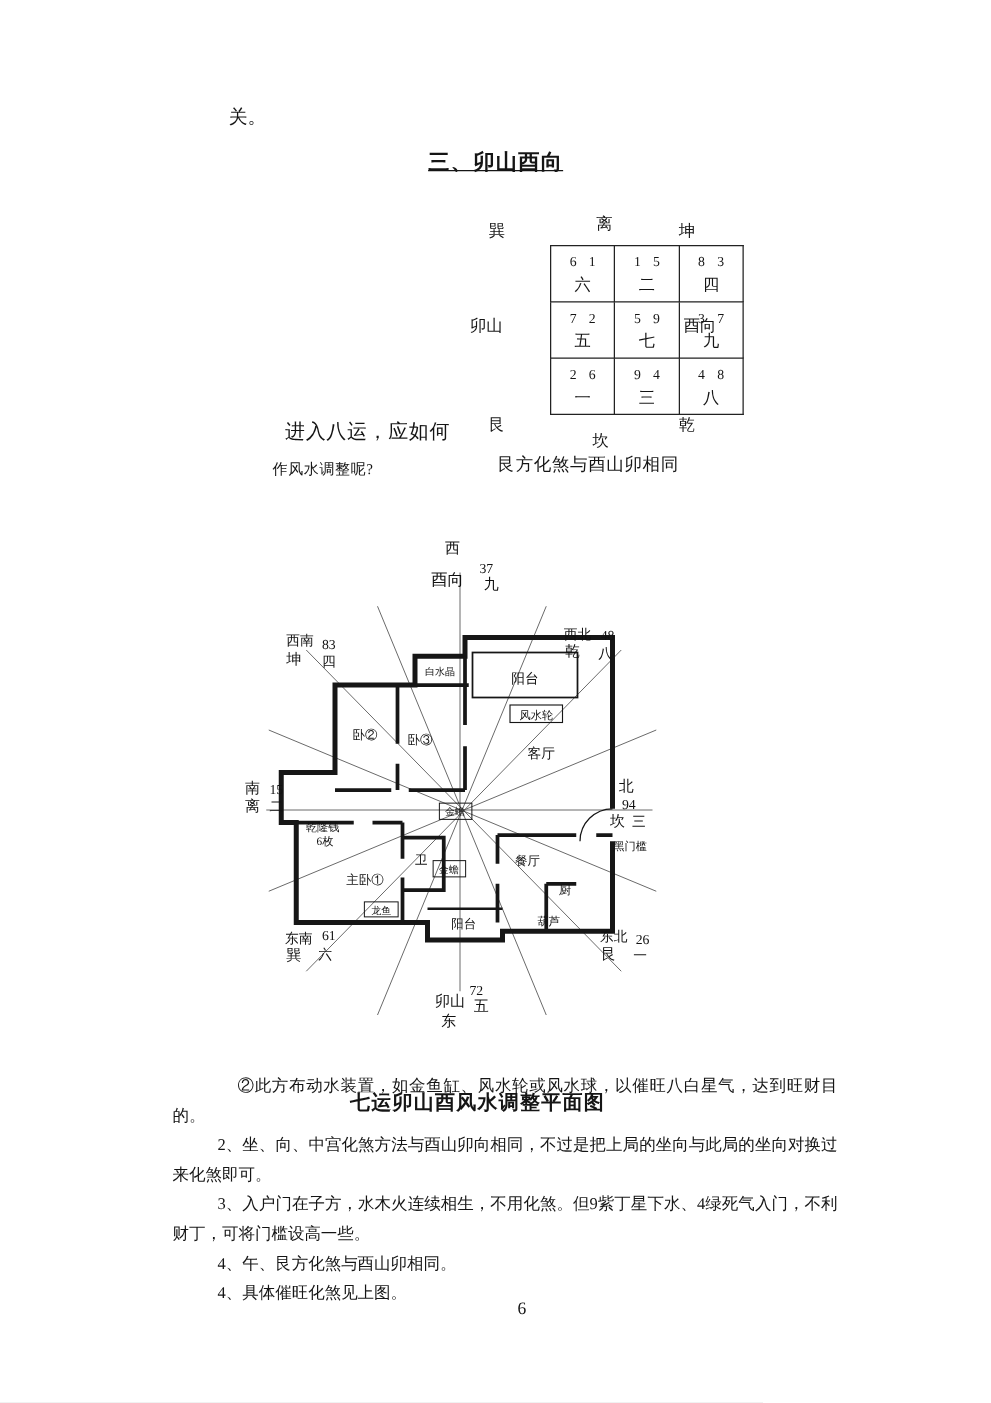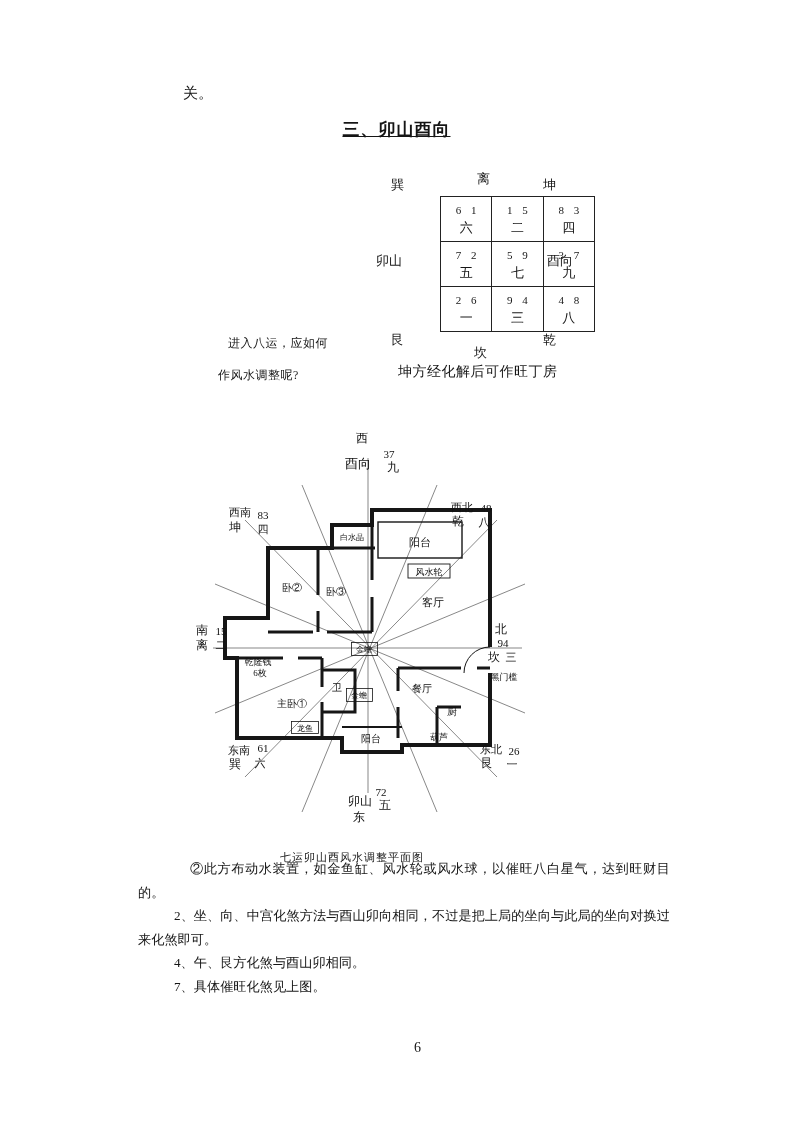--- a/index.html
+++ b/index.html
@@ -29,28 +29,28 @@
   .t-xun{left:16px;top:8px;}
   .t-li{left:102px;top:2px;}
   .t-kun{left:168px;top:8px;}
   .t-maoshan{left:1px;top:84px;}
   .t-youxiang{left:172px;top:84px;}
   .t-gen{left:16px;top:163px;}
   .t-kan{left:99px;top:176px;}
   .t-qian{left:168px;top:163px;}
   .star-caption{left:398px;top:363px;font-size:14px;letter-spacing:0.5px;}
 
-  .q1{left:228px;top:335px;font-size:12px;letter-spacing:0.5px;}
+  .q1{left:228px;top:335px;font-size:16px;letter-spacing:0.5px;}
   .q2{left:218px;top:367px;font-size:12px;letter-spacing:0.5px;}
 
   
   .plan{left:165px;top:425px;width:420px;height:410px;}
   .plan svg{display:block;}
   .plan text{font-family:"Liberation Serif","DejaVu Serif",serif;fill:#111;}
-  .plan-caption{left:280px;top:850px;font-size:11px;font-weight:normal;letter-spacing:1px;}
+  .plan-caption{left:280px;top:872px;font-size:16px;font-weight:bold;letter-spacing:1px;}
 
   
   .bodytext{left:138px;top:857px;width:532px;font-size:13.2px;line-height:23.6px;text-align:justify;}
   .bodytext p{margin:0;}
   .bodytext p.pn{text-indent:36px;}
   .bodytext p.pfirst{text-indent:52px;}
   .pagenum{left:414px;top:1040px;font-size:14px;}
 </style>
 </head>
 <body>
@@ -112,21 +112,21 @@
             </td>
         <td>
               <div class="stars">4 8</div>
               <div class="period">八</div>
             </td>
       </tr>
     </tbody>
       </table>
   </div>
 
-  <div class="abs star-caption">坤方经化解后可作旺丁房</div>
+  <div class="abs star-caption">艮方化煞与酉山卯相同</div>
 
   <div class="abs q1">进入八运，应如何</div>
   <div class="abs q2">作风水调整呢?</div>
 
   <div class="abs plan">
     <svg viewBox="0 0 420 410" width="420" height="410">
 
       <g stroke="#555" stroke-width="0.7">
         <line x1="203" y1="33" x2="203" y2="368"></line>
         <line x1="48" y1="223" x2="357" y2="223"></line>
@@ -227,19 +227,20 @@
         <text x="339" y="255" font-size="9">黑门槛</text>
       </g>
     </svg>
   </div>
 
   <div class="abs plan-caption">七运卯山酉风水调整平面图</div>
 
   <div class="abs bodytext">
     <p class="pfirst">②此方布动水装置，如金鱼缸、风水轮或风水球，以催旺八白星气，达到旺财目的。</p>
     <p class="pn">2、坐、向、中宫化煞方法与酉山卯向相同，不过是把上局的坐向与此局的坐向对换过来化煞即可。</p>
+    <p class="pn">3、入户门在子方，水木火连续相生，不用化煞。但9紫丁星下水、4绿死气入门，不利财丁，可将门槛设高一些。</p>
     <p class="pn">4、午、艮方化煞与酉山卯相同。</p>
-    <p class="pn">7、具体催旺化煞见上图。</p>
+    <p class="pn">4、具体催旺化煞见上图。</p>
   </div>
 
   <div class="abs pagenum">6</div>
 
 </div>
 
 </body></html>

